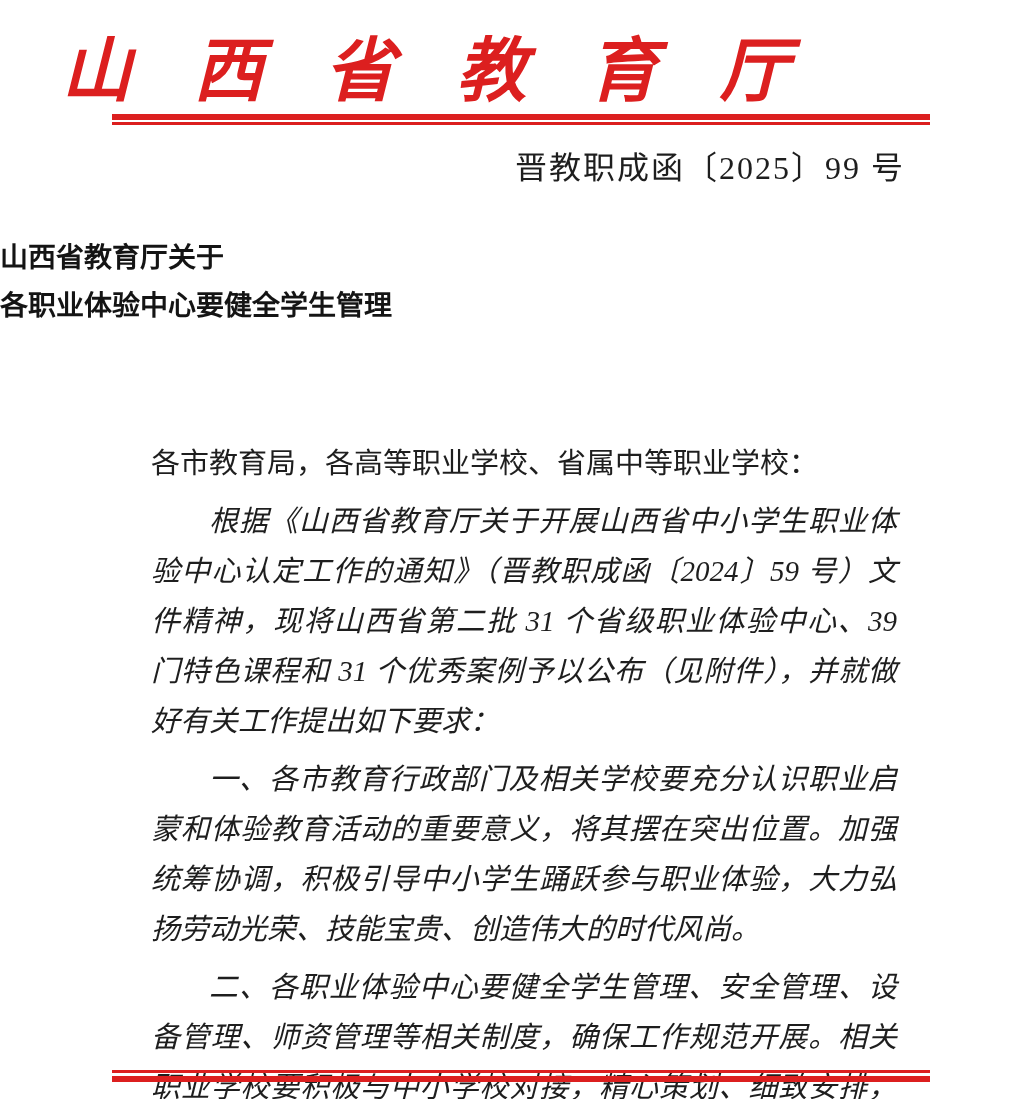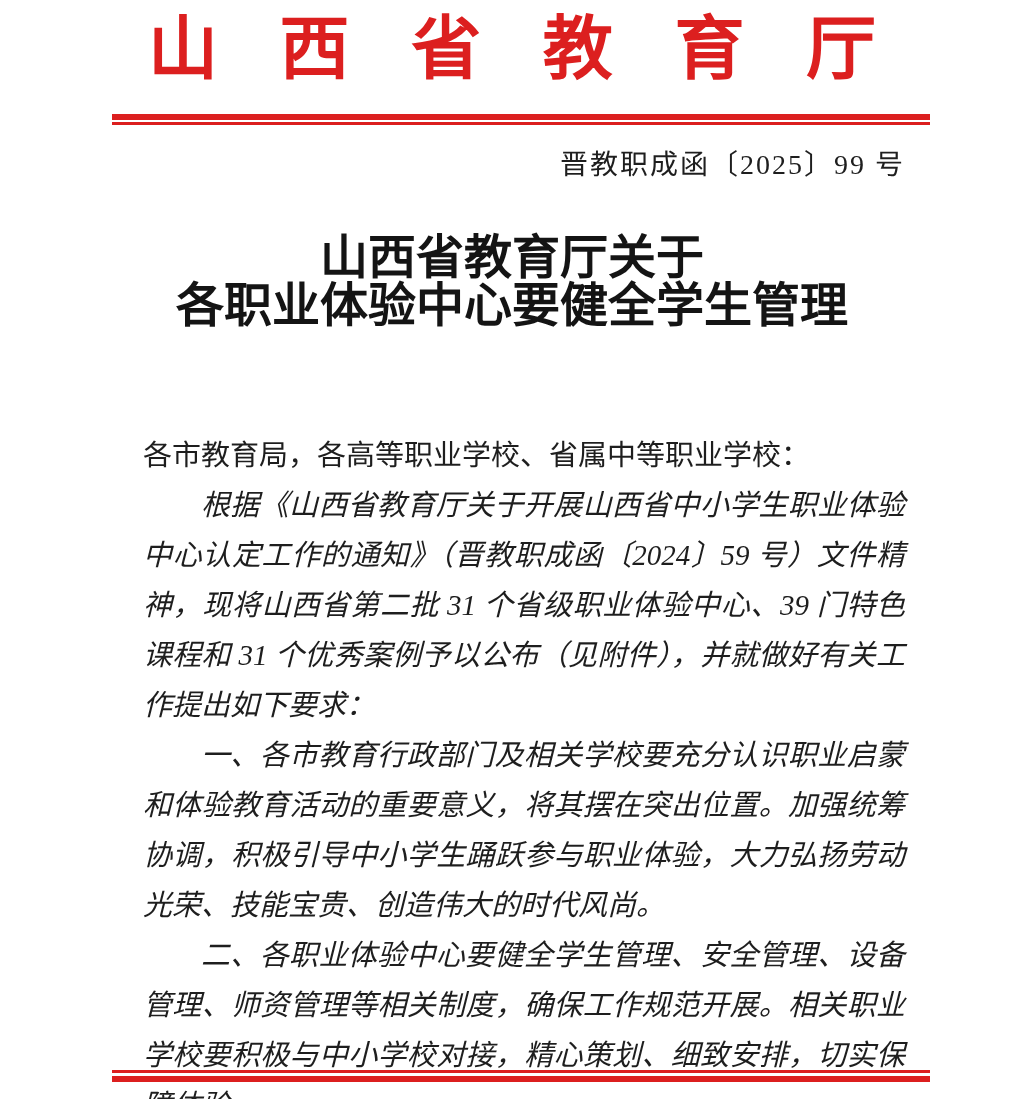--- a/index.html
+++ b/index.html
@@ -16,75 +16,76 @@
   .page {
     position: relative;
     width: 1024px;
     height: 1099px;
     background: var(--page-bg);
     overflow: hidden;
   }
   
   .agency-name {
     position: absolute;
-    top: 0;
+    top: 22px;
     left: 0;
     right: 0;
-    text-align: center;
+    text-align: left;
     color: var(--red);
     font-size: 70px;
     font-weight: bold;
     letter-spacing: 0.88em;
     text-indent: 0.88em;
     line-height: 100px;
     white-space: nowrap;
+    font-style: italic;
   }
   .rule {
     position: absolute;
     left: 112px;
     width: 818px;
   }
   .rule-top { top: 114px; }
   .rule-top .bar-thick { height: 6px; background: var(--red); }
   .rule-top .bar-gap   { height: 2px; }
   .rule-top .bar-thin  { height: 3px; background: var(--red); }
   .doc-number {
     position: absolute;
     top: 142px;
     right: 119px;
-    font-size: 28px;
+    font-size: 32px;
     color: var(--ink);
     letter-spacing: 2px;
     white-space: nowrap;
   }
   
   .doc-title {
     position: absolute;
     top: 234px;
     left: 0;
     right: 0;
-    text-align: center;
+    text-align: left;
     color: #141414;
     font-weight: bold;
-    font-size: 48px;
+    font-size: 28px;
     line-height: 48px;
   }
   
   .body-text {
     position: absolute;
     top: 430px;
     left: 143px;
     width: 762px;
     font-size: 29px;
     line-height: 50px;
     color: var(--ink);
     text-align: justify;
     text-justify: inter-ideograph;
   }
-  .body-text p { margin: 0; }
+  .body-text p { margin: 8px; }
   .body-text p.indented { text-indent: 2em; font-style: italic; }
   
   .rule-bottom { top: 1070px; }
   .rule-bottom .bar-thin  { height: 3px; background: var(--red); }
   .rule-bottom .bar-gap   { height: 3px; }
   .rule-bottom .bar-thick { height: 6px; background: var(--red); }
 </style>
 </head>
 <body>
 

